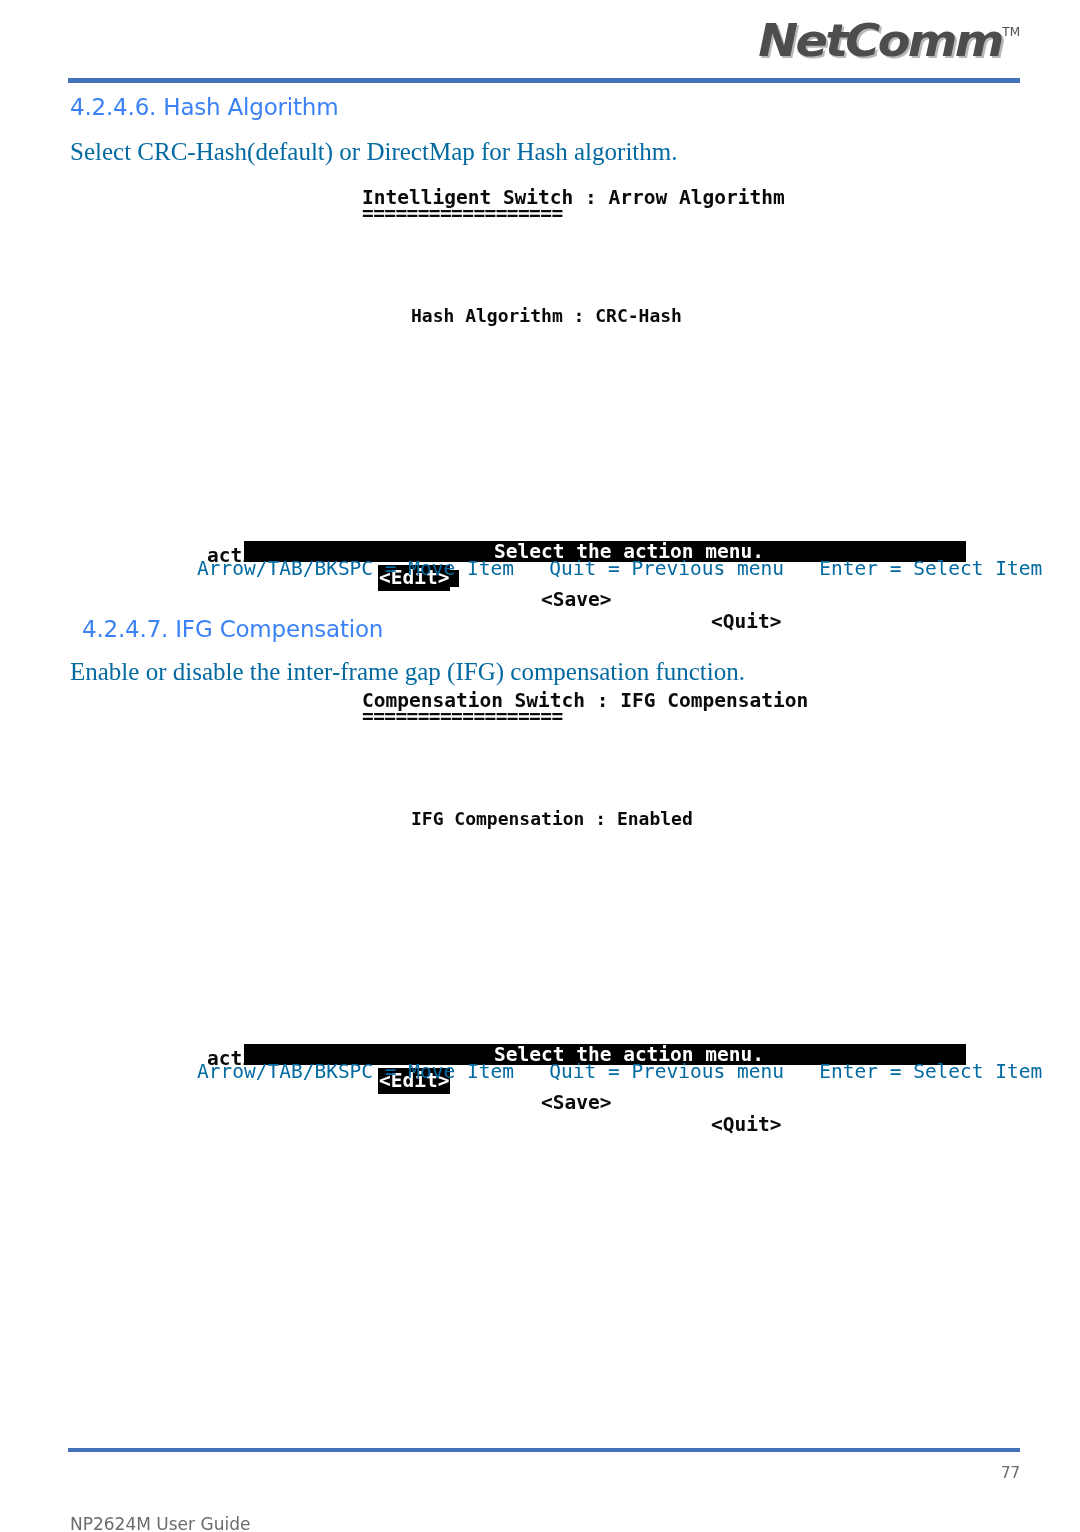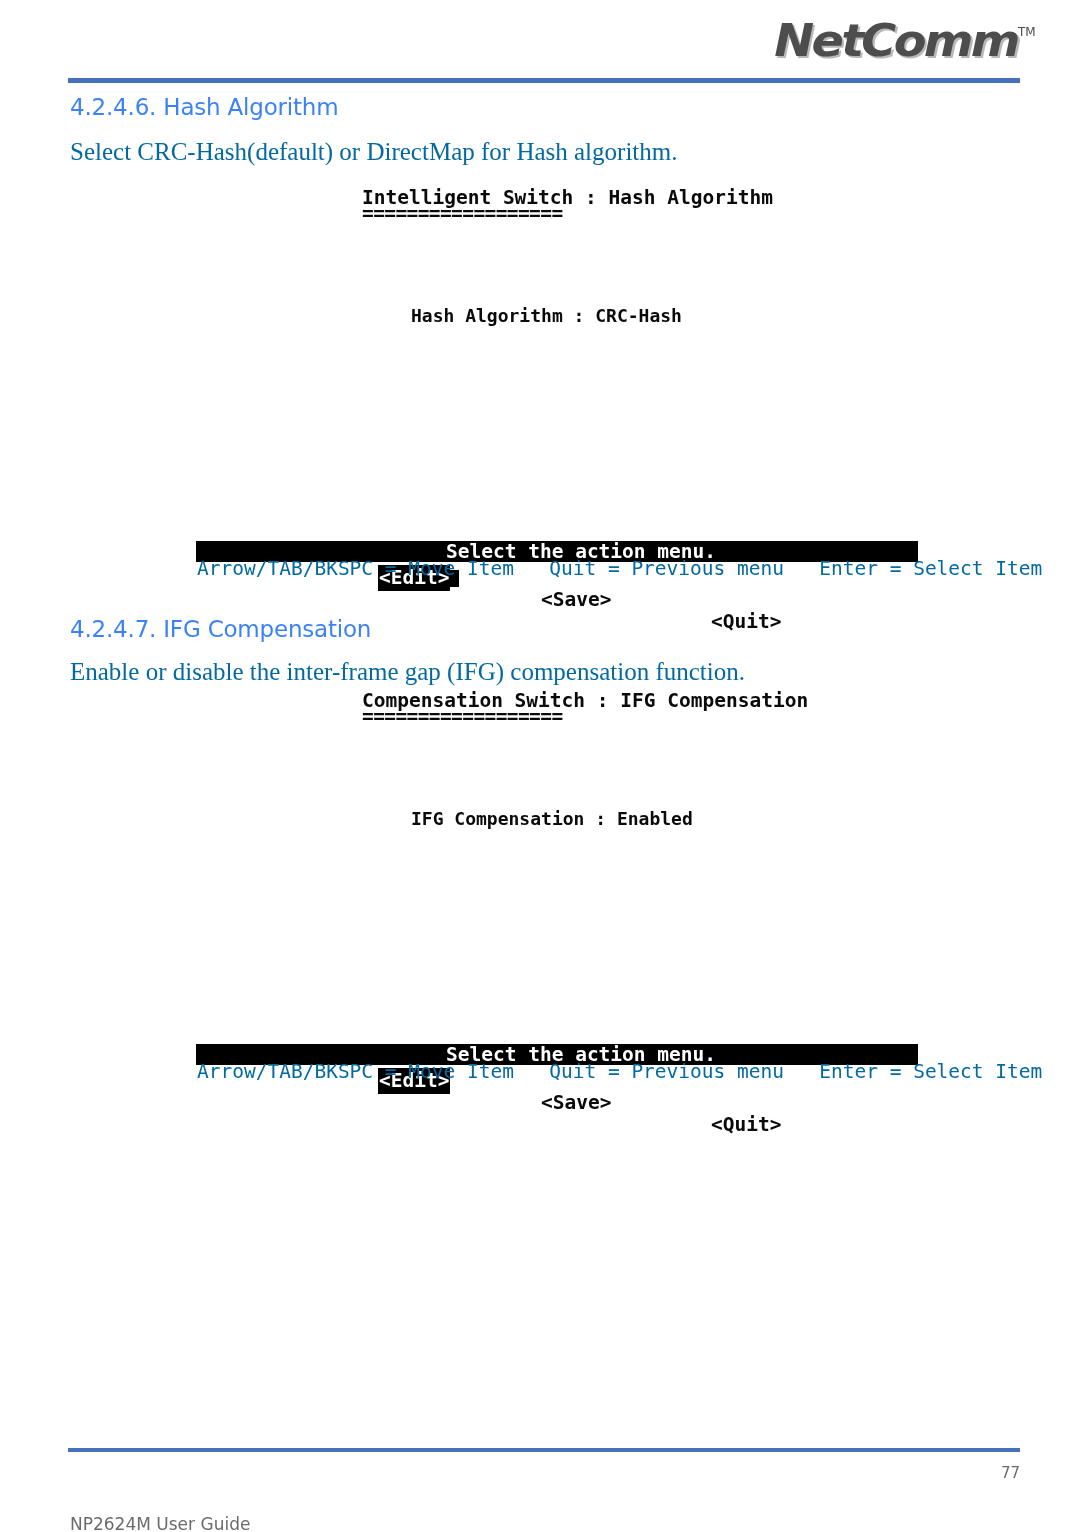--- a/index.html
+++ b/index.html
@@ -16,24 +16,25 @@
   }
 
   .page {
     position: absolute;
     inset: 0;
   }
 
   
   .logo-wrap {
     position: absolute;
-    left: 788px;
+    left: 760px;
     top: 18px;
     width: 260px;
     height: 52px;
+    text-align: right;
   }
   .logo-text {
     font-family: "DejaVu Sans", sans-serif;
     font-weight: 700;
     font-style: italic;
     font-size: 45px;
     letter-spacing: -2.5px;
     color: #4d4d4d;
     line-height: 1;
     display: inline-block;
@@ -142,20 +143,21 @@
   .status-bar {
     position: absolute;
     background: #000000;
     color: #ffffff;
     font-family: "DejaVu Sans Mono", monospace;
     font-size: 19.5px;
     line-height: 21px;
     font-weight: 700;
     white-space: pre;
     height: 21px;
+    margin-left: 48px;
   }
   .status-bar span {
     position: absolute;
     left: 250px;
     top: 0;
   }
 
   .help-row {
     position: absolute;
     font-family: "DejaVu Sans Mono", monospace;
@@ -203,40 +205,40 @@
 
   <div class="logo-wrap">
     <span class="logo-text">NetComm</span><span class="logo-tm">TM</span>
   </div>
   <div class="rule-top"></div>
 
   <div class="h3" style="top:94px;">4.2.4.6. Hash Algorithm</div>
   <div class="body-p" style="top:138px;">Select CRC-Hash(default) or DirectMap for Hash algorithm.</div>
 
   <div>
-    <div class="term-head" style="left:362px; top:187px;">Intelligent Switch : Hash Algorithm</div>
+    <div class="term-head" style="left:362px; top:187px;">Intelligent Switch : Arrow Algorithm</div>
     <div class="term-eq" style="left:362px; top:205px;">==================</div>
 
     <div class="term" style="left:411px; top:304px;">Hash Algorithm : CRC-Hash</div>
 
     <div class="actions-row" style="left:0; top:523px; width:1080px;">
       <span class="act-item" style="left:207px;">actions-&gt;</span>
       <span class="act-item" style="left:378px;"><span class="act-hl">&lt;Edit&gt;</span><span class="act-cursor"></span></span>
       <span class="act-item" style="left:541px;">&lt;Save&gt;</span>
       <span class="act-item" style="left:711px;">&lt;Quit&gt;</span>
     </div>
 
     <div class="status-bar" style="left:196px; top:541px; width:722px;">
       <span>Select the action menu.</span>
     </div>
 
     <div class="help-row" style="left:197px; top:558px;">Arrow/TAB/BKSPC = Move Item   Quit = Previous menu   Enter = Select Item</div>
   </div>
 
-  <div class="h3" style="top:616px;">4.2.4.7. IFG Compensation</div>
+  <div class="h3" style="top:616px;margin-left:12px;">4.2.4.7. IFG Compensation</div>
   <div class="body-p" style="top:658px;">Enable or disable the inter-frame gap (IFG) compensation function.</div>
 
   <div>
     <div class="term-head" style="left:362px; top:690px;">Compensation Switch : IFG Compensation</div>
     <div class="term-eq" style="left:362px; top:708px;">==================</div>
 
     <div class="term" style="left:411px; top:807px;">IFG Compensation : Enabled</div>
 
     <div class="actions-row" style="left:0; top:1026px; width:1080px;">
       <span class="act-item" style="left:207px;">actions-&gt;</span>

